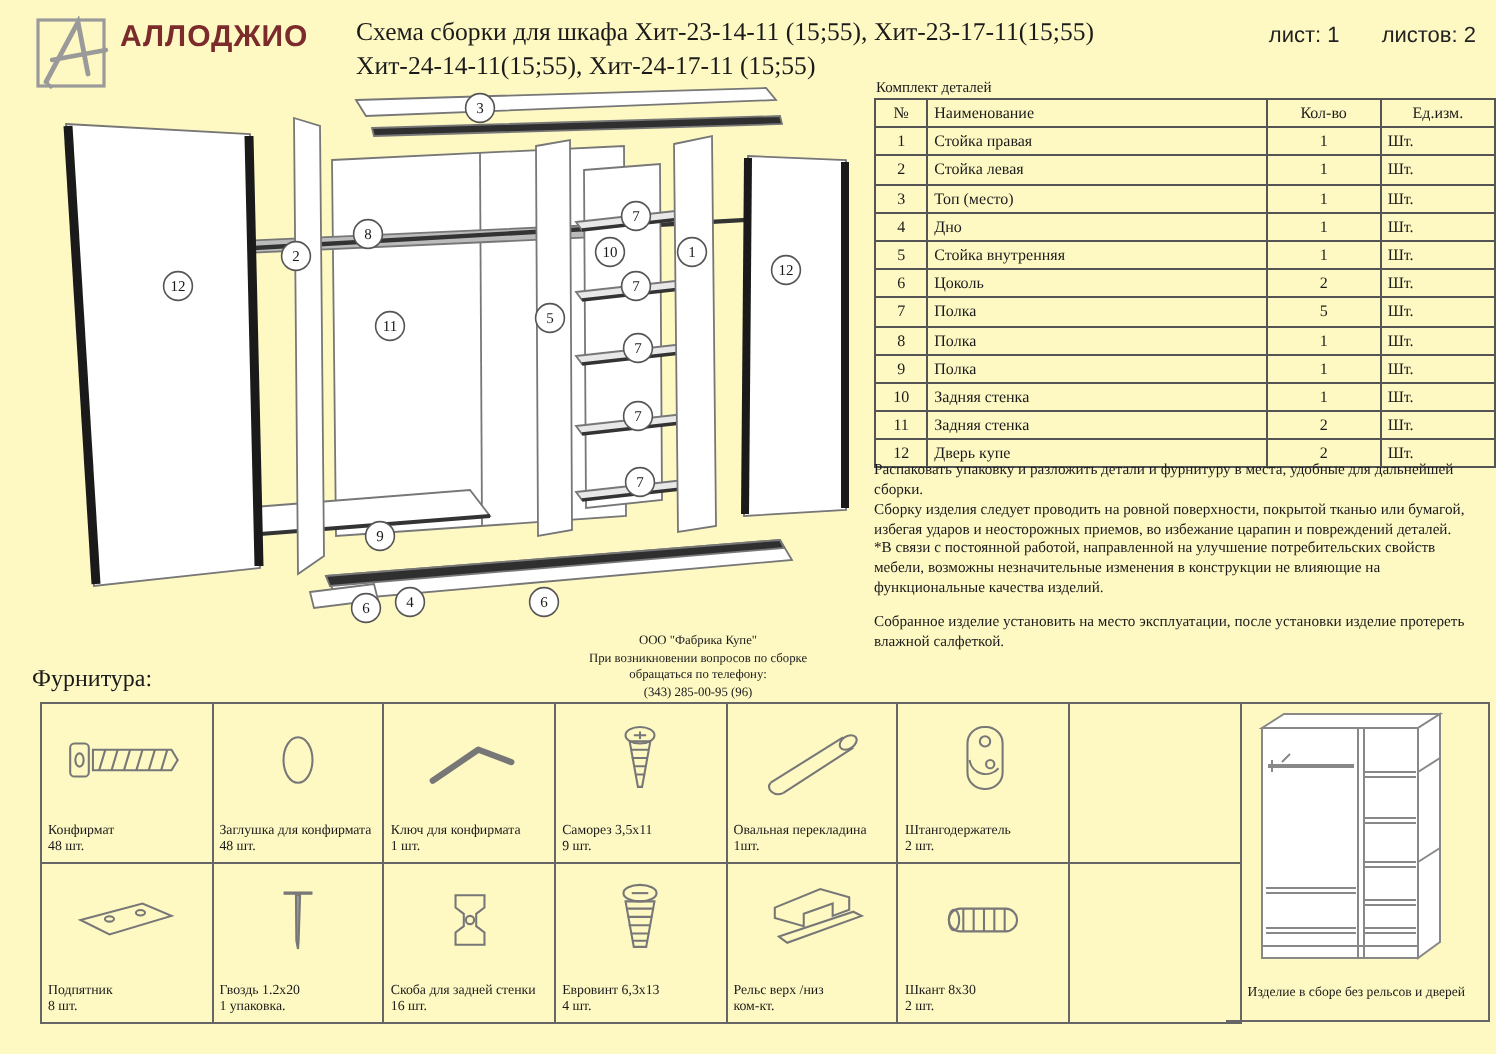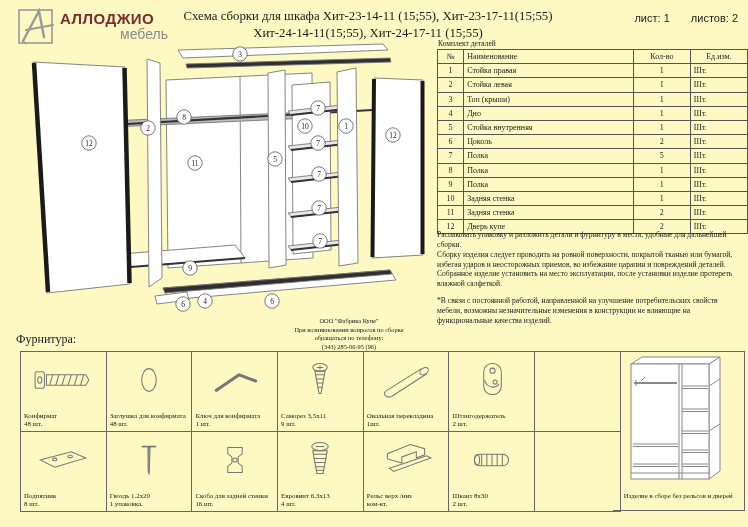--- a/index.html
+++ b/index.html
@@ -5,21 +5,21 @@
   html,body{margin:0;padding:0;background:#e9e9e9;}
   .page{position:relative;width:748px;height:527px;background:#fef9c3;
         font-family:"Liberation Serif",serif;color:#1a1a1a;overflow:hidden;
         box-shadow:0 0 4px rgba(0,0,0,.3);}
   
   .logo-box{position:absolute;left:17px;top:8px;width:38px;height:38px;}
   .brand{position:absolute;left:60px;top:11px;width:118px;line-height:1.05;
          font-family:"Liberation Sans",sans-serif;}
   .brand .b1{font-weight:bold;font-size:15px;letter-spacing:.5px;}
   .brand .b2{font-size:14px;text-align:right;padding-right:10px;}
-  .title{position:absolute;left:178px;top:8px;width:380px;text-align:center;
+  .title{position:absolute;left:178px;top:8px;width:380px;text-align:left;
          font-size:12.8px;line-height:1.3;}
   .sheetinfo{position:absolute;right:10px;top:12px;font-family:"Liberation Sans",sans-serif;
          font-size:11px;color:#222;}
   .sheetinfo span{margin-left:18px;}
   
   .kit-caption{position:absolute;left:438px;top:39px;font-size:7.5px;}
   .parts-table{position:absolute;left:437px;top:49px;border-collapse:collapse;
          font-size:8px;table-layout:fixed;}
   .parts-table th,.parts-table td{border:0.8px solid #555;padding:1px 3px;height:11.2px;
          font-weight:normal;overflow:hidden;white-space:nowrap;}
@@ -54,21 +54,20 @@
   <div class="logo-box">
     <svg width="38" height="38" viewBox="0 0 38 38">
       <rect x="2" y="2" width="33" height="33" fill="none" stroke="#9a9a9a" stroke-width="1.6"></rect>
       <path d="M6 33 L22 3 L27 29" fill="none" stroke="#9a9a9a" stroke-width="2.4" stroke-linecap="round"></path>
       <path d="M9 22 L36 17" fill="none" stroke="#9a9a9a" stroke-width="2.2" stroke-linecap="round"></path>
       <path d="M6 33 l3 3" fill="none" stroke="#9a9a9a" stroke-width="1.6"></path>
     </svg>
   </div>
   <div class="brand">
     <div class="b1" id="brand-top" style="color: rgb(123, 43, 43);">АЛЛОДЖИО</div>
-    <div class="b2" id="brand-bottom" style="color: rgb(138, 138, 138);">мебель</div>
   </div>
   <div class="title">
     <div>Схема сборки для шкафа Хит-23-14-11 (15;55), Хит-23-17-11(15;55)</div>
     <div>Хит-24-14-11(15;55), Хит-24-17-11 (15;55)</div>
   </div>
   <div class="sheetinfo">
     <span style="margin-left:0">лист: 1</span>
     <span>листов: 2</span>
   </div>
 
@@ -179,21 +178,21 @@
           <td class="col-unit">Шт.</td>
         </tr>
         <tr>
           <td class="col-num">2</td>
           <td class="col-name">Стойка левая</td>
           <td class="col-qty">1</td>
           <td class="col-unit">Шт.</td>
         </tr>
         <tr>
           <td class="col-num">3</td>
-          <td class="col-name">Топ (крыша)</td>
+          <td class="col-name">Топ (место)</td>
           <td class="col-qty">1</td>
           <td class="col-unit">Шт.</td>
         </tr>
         <tr>
           <td class="col-num">4</td>
           <td class="col-name">Дно</td>
           <td class="col-qty">1</td>
           <td class="col-unit">Шт.</td>
         </tr>
         <tr>
@@ -243,22 +242,22 @@
           <td class="col-name">Дверь купе</td>
           <td class="col-qty">2</td>
           <td class="col-unit">Шт.</td>
         </tr>
       </tbody>
   </table>
 
   <div class="notes">
     <p class="tight">Распаковать упаковку и разложить детали и фурнитуру в места, удобные для дальнейшей сборки.</p>
     <p class="tight">Сборку изделия следует проводить на ровной поверхности, покрытой тканью или бумагой, избегая ударов и неосторожных приемов, во избежание царапин и повреждений деталей.</p>
+    <p>*В связи с постоянной работой, направленной на улучшение потребительских свойств мебели, возможны незначительные изменения в конструкции не влияющие на функциональные качества изделий.</p>
     <p>Собранное изделие установить на место эксплуатации, после установки изделие протереть влажной салфеткой.</p>
-    <p>*В связи с постоянной работой, направленной на улучшение потребительских свойств мебели, возможны незначительные изменения в конструкции не влияющие на функциональные качества изделий.</p>
   </div>
 
   <div class="factory">
     <div>ООО "Фабрика Купе"</div>
     <div>При возникновении вопросов по сборке</div>
     <div>обращаться по телефону:</div>
     <div>(343) 285-00-95 (96)</div>
   </div>
 
   <div class="hw-title">Фурнитура:</div>

